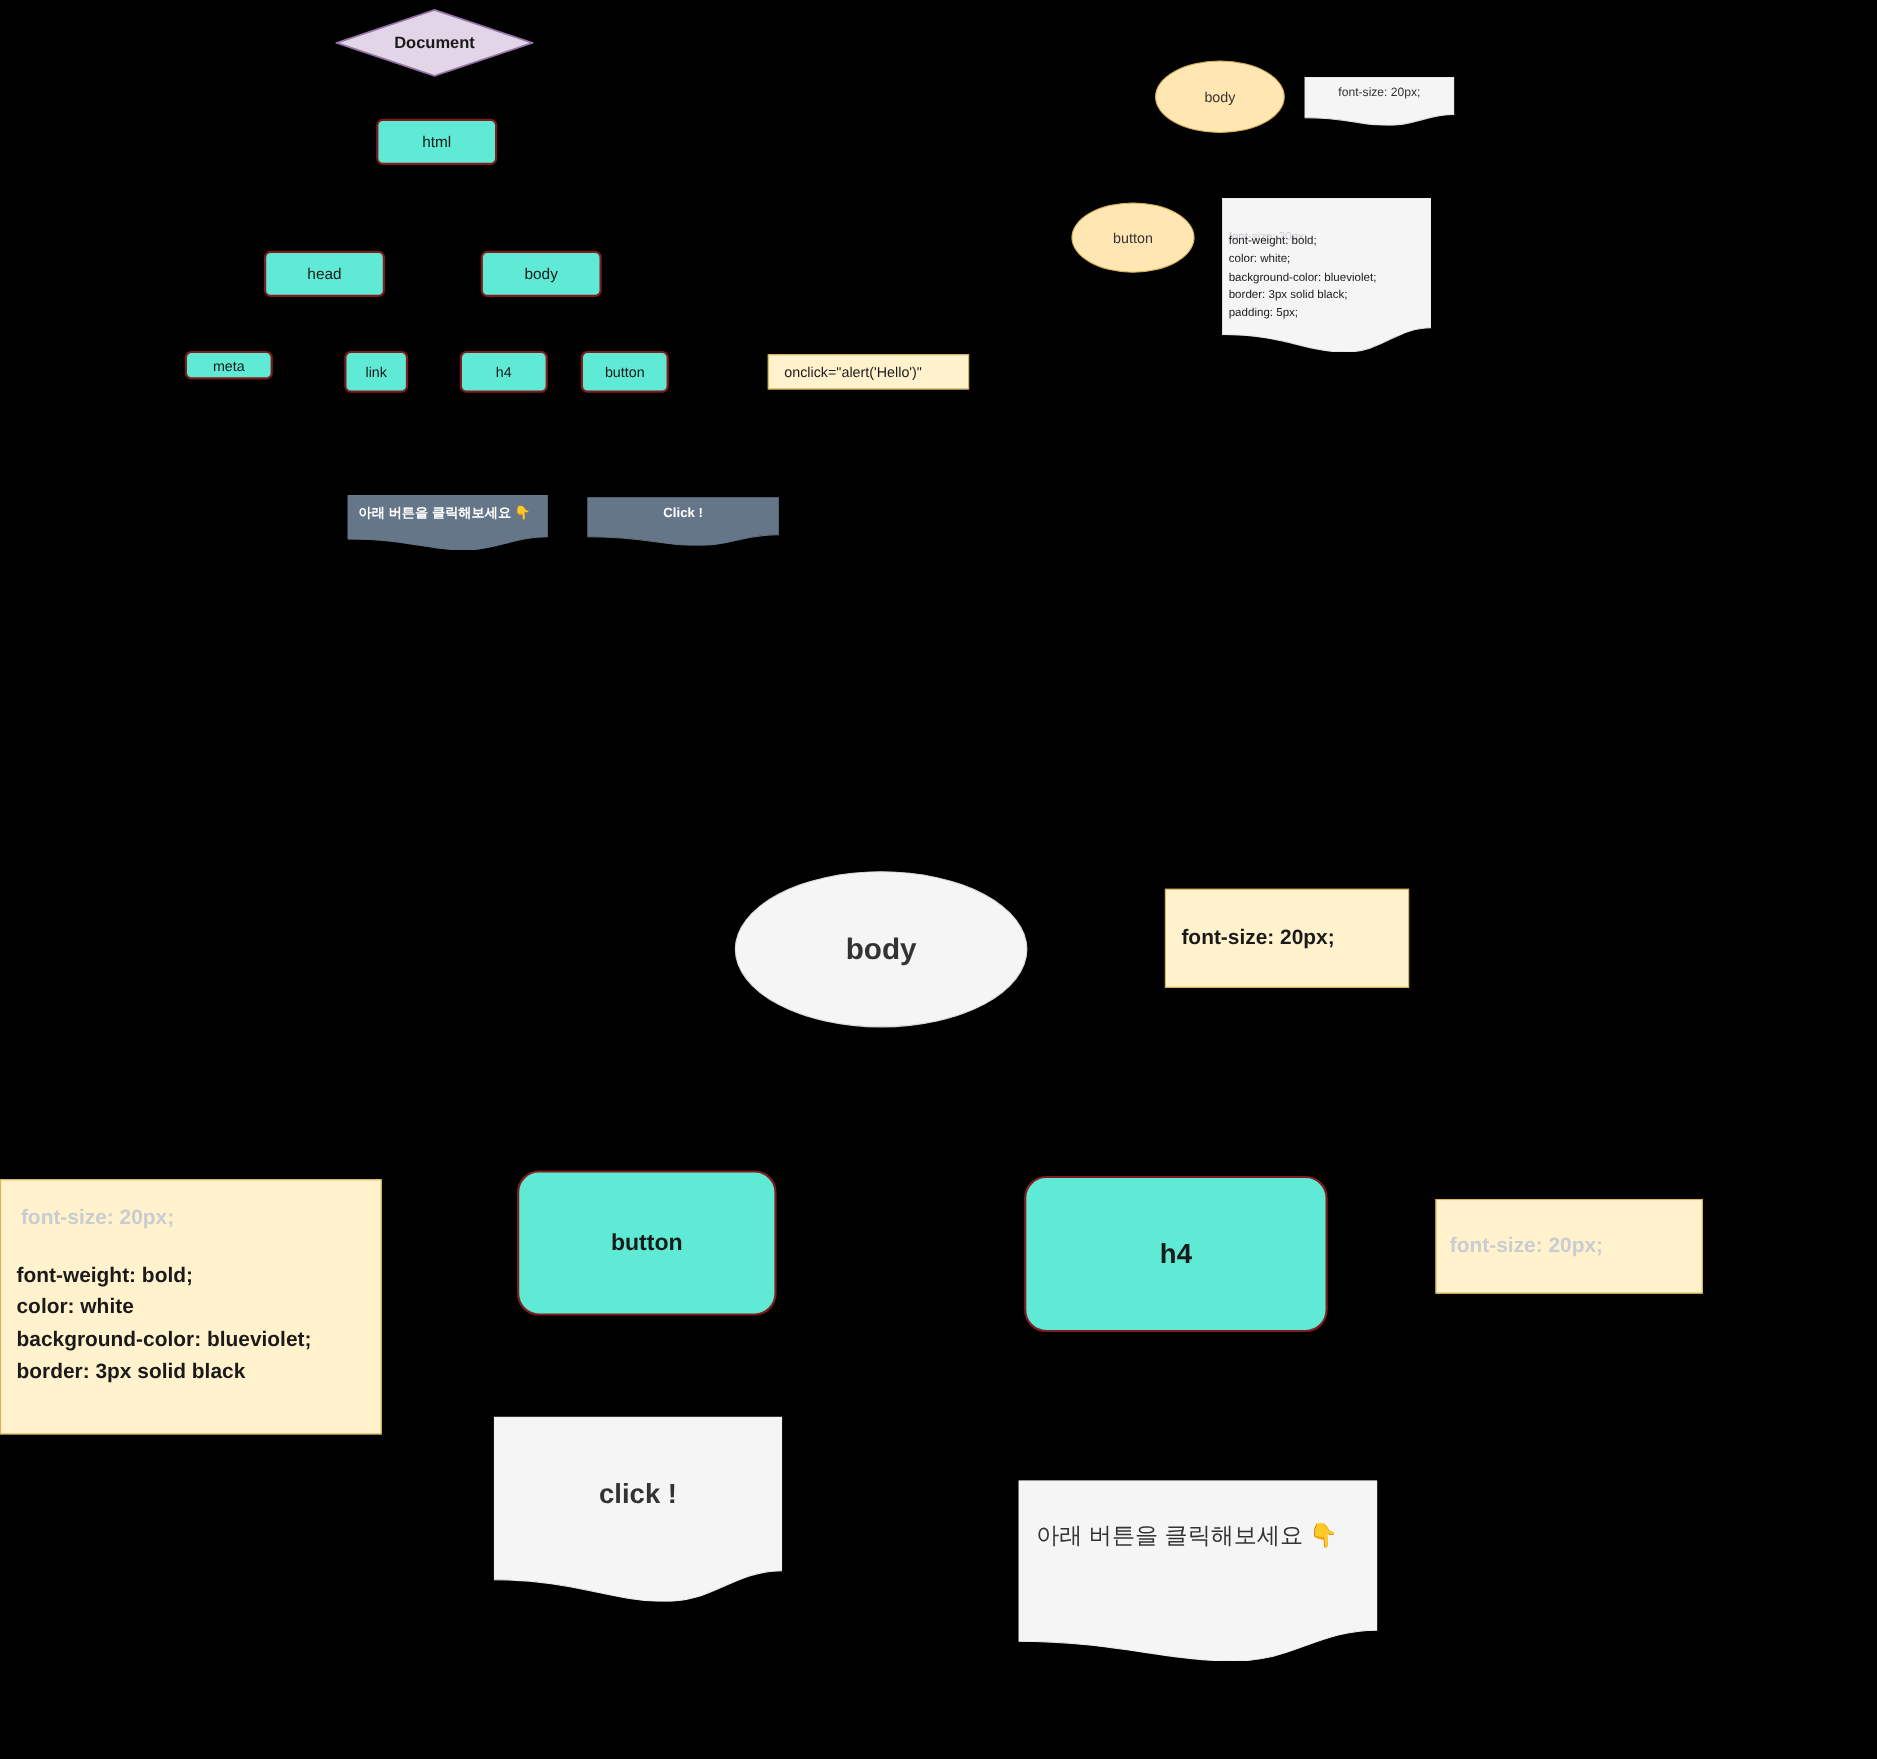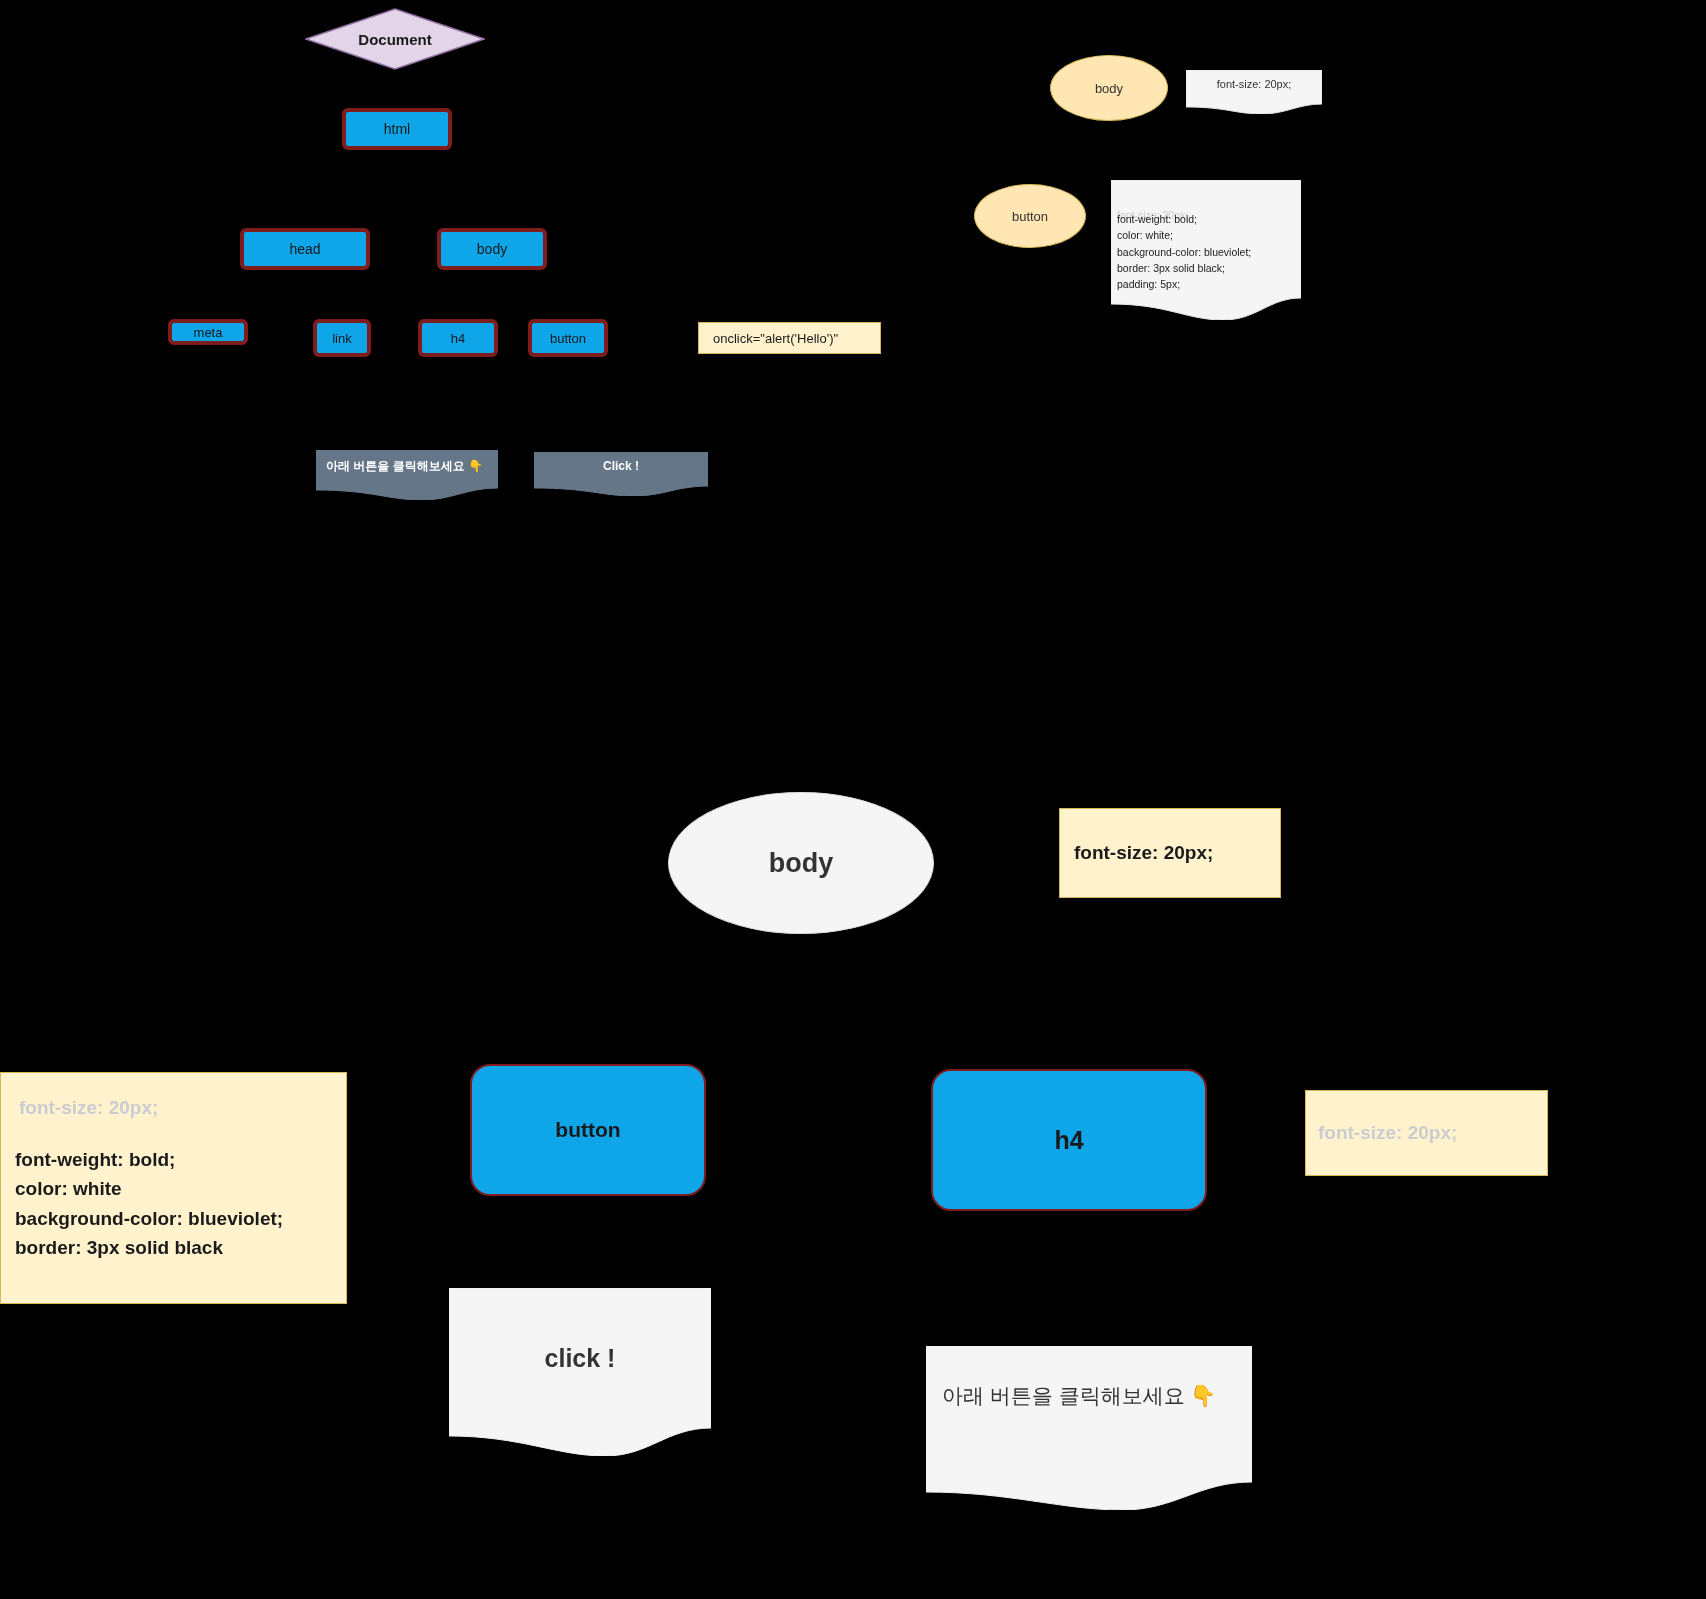--- a/index.html
+++ b/index.html
@@ -14,22 +14,22 @@
     position: relative;
     width: 1706px;
     height: 1599px;
     background: #000000;
     overflow: hidden;
   }
   .abs { position: absolute; }
 
   
   .node-box {
-    background: #0ea5e9;
-    border: 4px solid #7f1d1d;
+    background: #5eead4;
+    border: 2px solid #7f1d1d;
     border-radius: 6px;
     display: flex;
     align-items: center;
     justify-content: center;
     color: #1a1a1a;
     box-sizing: border-box;
     text-align: right;
   }
   .node-box.big { border-radius: 20px; border-width: 2px; }
 
@@ -100,21 +100,21 @@
     <svg width="180" height="62" viewBox="0 0 180 62">
       <polygon points="90,1 179,31 90,61 1,31" fill="#e1d5e7" stroke="#9673a6" stroke-width="1.5"></polygon>
     </svg>
     <span class="diamond-label">Document</span>
   </div>
 
   <div class="abs node-box" style="left:342px; top:108px; width:110px; height:42px; font-size:14px;">
     <span>html</span>
   </div>
 
-  <div class="abs node-box" style="left:240px; top:228px; width:130px; height:42px; font-size:14px;">
+  <div class="abs node-box" style="left:240px; top:228px; width:110px; height:42px; font-size:14px;">
     <span>head</span>
   </div>
 
   <div class="abs node-box" style="left:437px; top:228px; width:110px; height:42px; font-size:14px;">
     <span>body</span>
   </div>
 
   <div class="abs node-box" style="left:168px; top:319px; width:80px; height:26px; font-size:13px;">
     <span>meta</span>
   </div>

